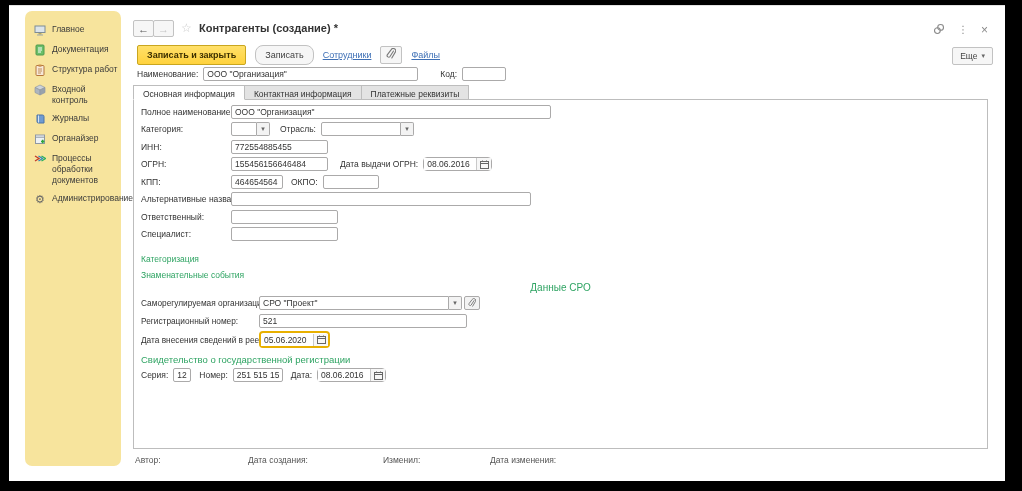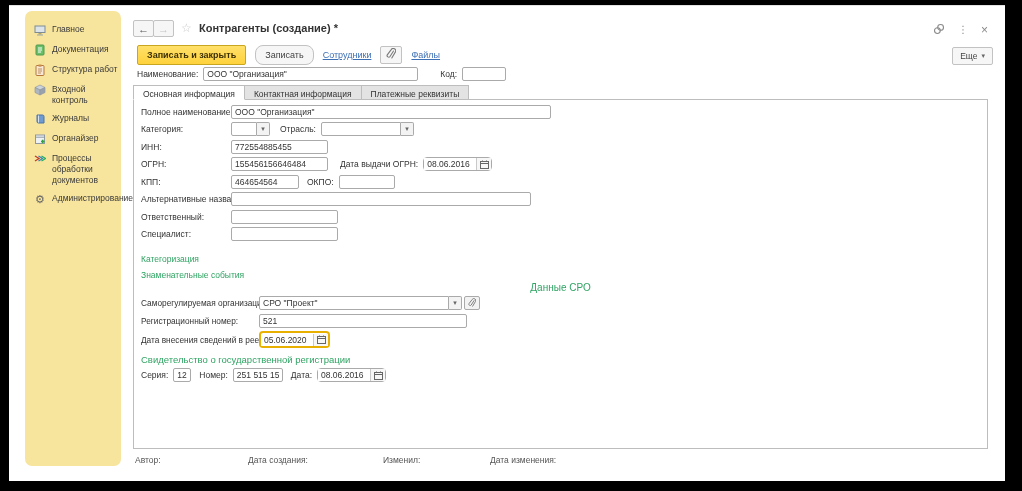--- a/index.html
+++ b/index.html
@@ -288,21 +288,21 @@
               <line x1="0.5" y1="3.5" x2="8.5" y2="3.5" stroke="#666"></line>
               <line x1="2.5" y1="0.5" x2="2.5" y2="2" stroke="#666"></line>
               <line x1="6.5" y1="0.5" x2="6.5" y2="2" stroke="#666"></line>
             </svg>
         </span>
       </span>
     </div>
 
     <div class="frow">
       <span class="lbl">КПП:</span>
-      <input class="inp" style="width: 68px;" value="464654564">
+      <input class="inp" style="width: 52px;" value="464654564">
       <span class="inlbl" style="margin-left:8px;">ОКПО:</span>
       <input class="inp" style="width: 56px;" value="">
     </div>
 
     <div class="frow">
       <span class="lbl">Альтернативные названия:</span>
       <input class="inp" style="width: 300px;" value="">
     </div>
 
     <div class="frow">

